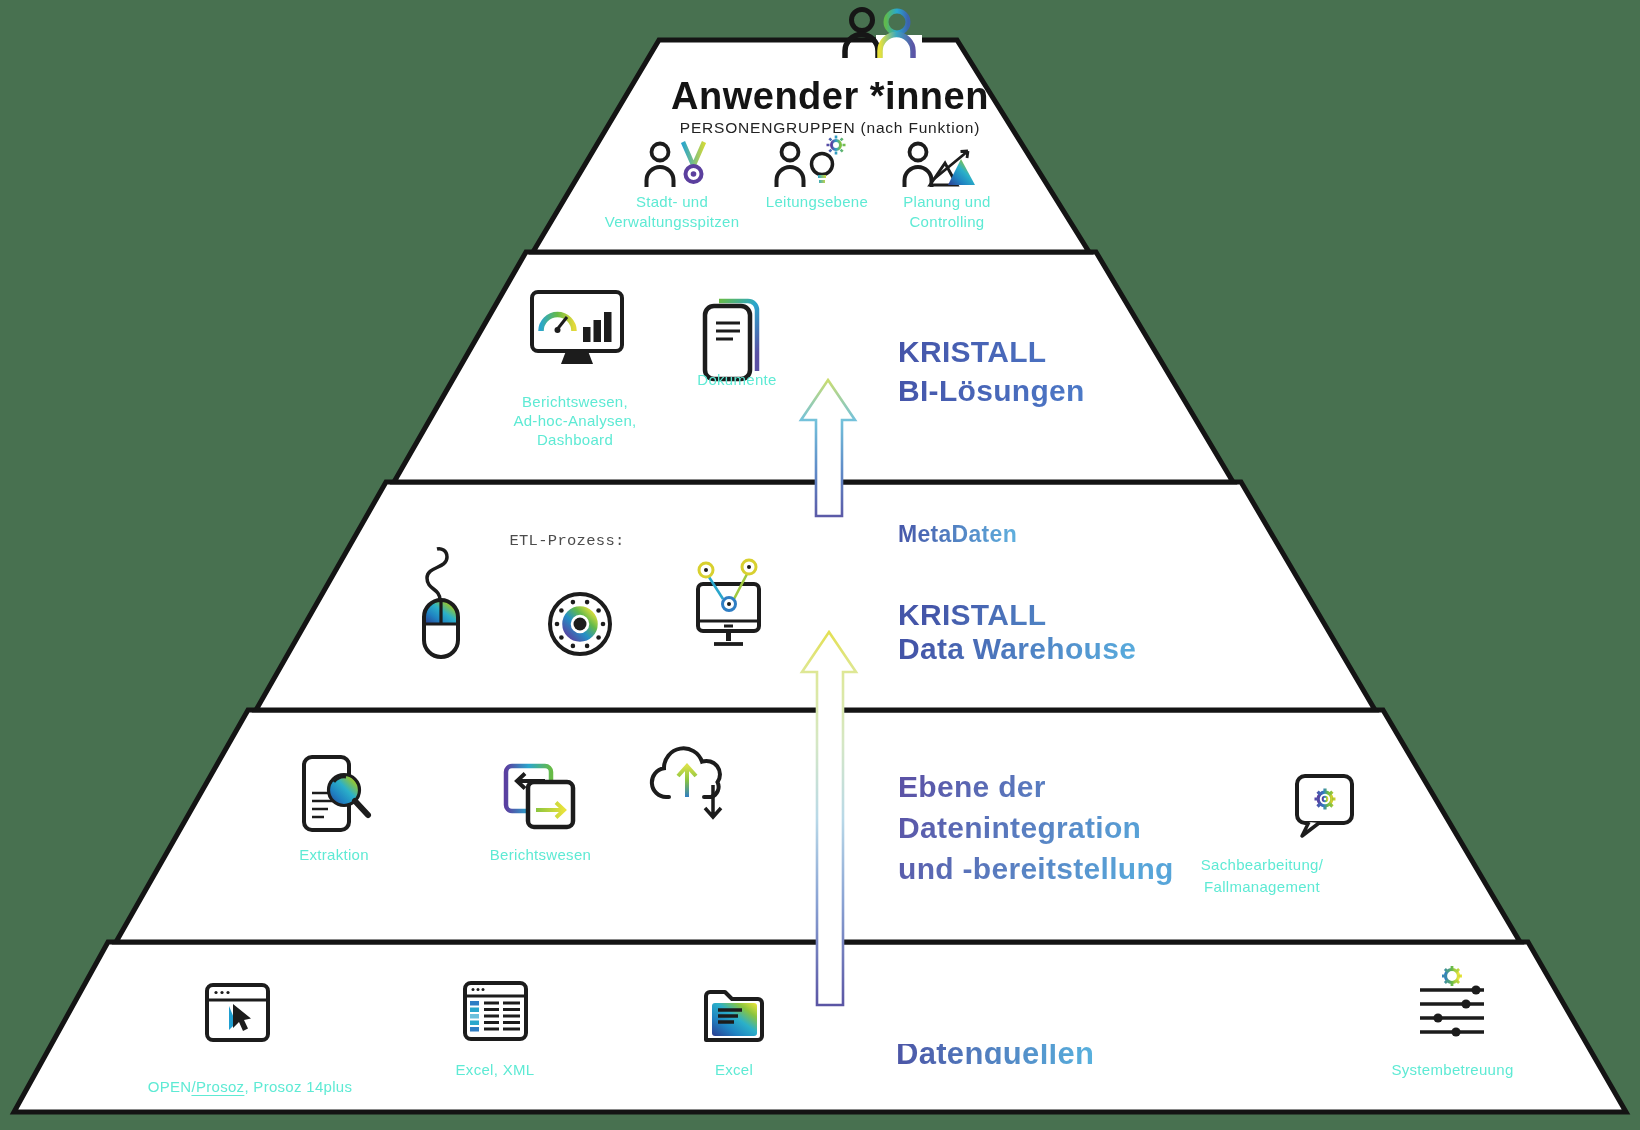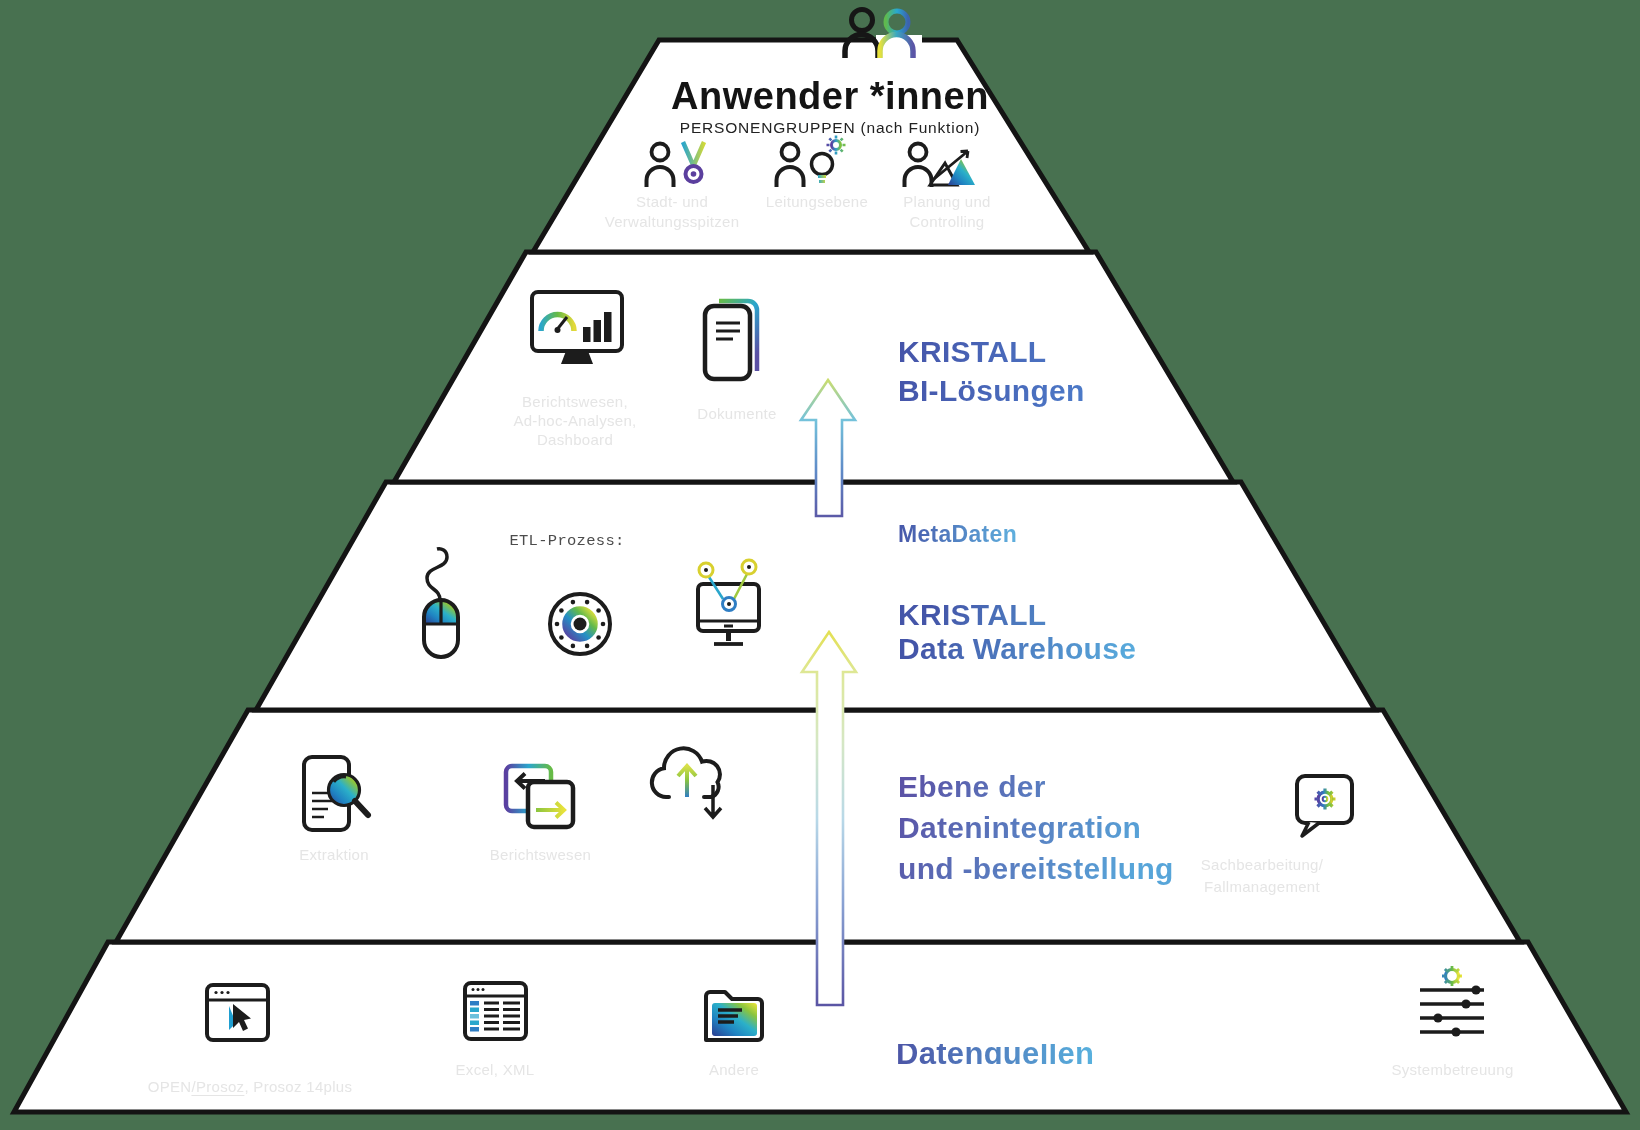--- a/index.html
+++ b/index.html
@@ -1,19 +1,19 @@
 <!DOCTYPE html>
 <html><head>
 <meta charset="utf-8">
 <style>
   html,body{margin:0;padding:0;}
   body{background:#487150;font-family:"Liberation Sans",sans-serif;}
   #stage{position:relative;width:1640px;height:1130px;background:#487150;overflow:hidden;}
   #stage svg{position:absolute;left:0;top:0;}
-  .txt{position:absolute;color:#e5e5e5;font-size:15px;line-height:20px;letter-spacing:.3px;text-align:center;white-space:pre-line;}
+  .txt{position:absolute;color:#5eead4;font-size:15px;line-height:20px;letter-spacing:.3px;text-align:center;white-space:pre-line;}
   .title{font-size:38px;line-height:40px;font-weight:600;color:#141414;letter-spacing:.5px;}
   .subtitle{font-size:15.5px;letter-spacing:.8px;color:#222;}
   .hl{font-weight:600;letter-spacing:.3px;text-align:left;
       -webkit-background-clip:text;background-clip:text;color:transparent;}
   .g-bi{background-image:linear-gradient(100deg,#4553a8,#4c7ac8);}
   .g-meta{background-image:linear-gradient(90deg,#4757a9,#5fb0de);}
   .g-dwh{background-image:linear-gradient(115deg,#4455a8 15%,#58aadc 95%);}
   .g-int{background-image:linear-gradient(115deg,#5b53a6 5%,#57a5d9 85%);}
   .g-dq{background-image:linear-gradient(90deg,#4c55a6,#58b1de);}
   .etl{color:#4c4c4c;font-size:15.5px;}
@@ -280,37 +280,37 @@
 Verwaltungsspitzen</div>
 <div class="txt" style="left:732px;top:192px;width:170px;">Leitungsebene</div>
 <div class="txt" style="left:862px;top:192px;width:170px;">Planung und
 Controlling</div>
 
 <div class="txt hl g-bi" style="left:898px;top:332px;font-size:30px;line-height:39px;">KRISTALL
 BI-Lösungen</div>
 <div class="txt" style="left:480px;top:392px;width:190px;line-height:19px;">Berichtswesen,
 Ad-hoc-Analysen,
 Dashboard</div>
-<div class="txt" style="left:657px;top:404px;width:160px;">Dokumente</div>
+<div class="txt" style="left:657px;top:370px;width:160px;">Dokumente</div>
 
 <div class="txt hl g-meta" style="left:898px;top:524px;font-size:23px;">MetaDaten</div>
 <div class="txt hl g-dwh" style="left:898px;top:598px;font-size:30px;line-height:34px;">KRISTALL
 Data Warehouse</div>
 <div class="txt etl" style="left:487px;top:531px;width:160px;font-family:Liberation Mono, monospace;">ETL-Prozess:</div>
 
 <div class="txt hl g-int" style="left:898px;top:766px;font-size:30px;line-height:41px;">Ebene der
 Datenintegration
 und -bereitstellung</div>
 <div class="txt" style="left:254px;top:845px;width:160px;">Extraktion</div>
 <div class="txt" style="left:448px;top:845px;width:185px;">Berichtswesen</div>
 <div class="txt" style="left:1172px;top:854px;width:180px;line-height:22px;">Sachbearbeitung/
 Fallmanagement</div>
 
 <div class="txt hl g-dq" style="left:896px;top:1044px;font-size:31px;">Datenquellen</div>
 <div class="txt" style="left:115px;top:1048px;width:270px;line-height:26px;">
   <span>OPEN</span><span class="ul">/Prosoz</span><span>, Prosoz 14plus</span><br>
   
 </div>
 <div class="txt" style="left:415px;top:1060px;width:160px;">Excel, XML</div>
-<div class="txt" style="left:654px;top:1060px;width:160px;">Andere</div>
+<div class="txt" style="left:654px;top:1060px;width:160px;">Excel</div>
 <div class="txt" style="left:1360px;top:1060px;width:185px;">Systembetreuung</div>
 
 </div>
 
 </body></html>

